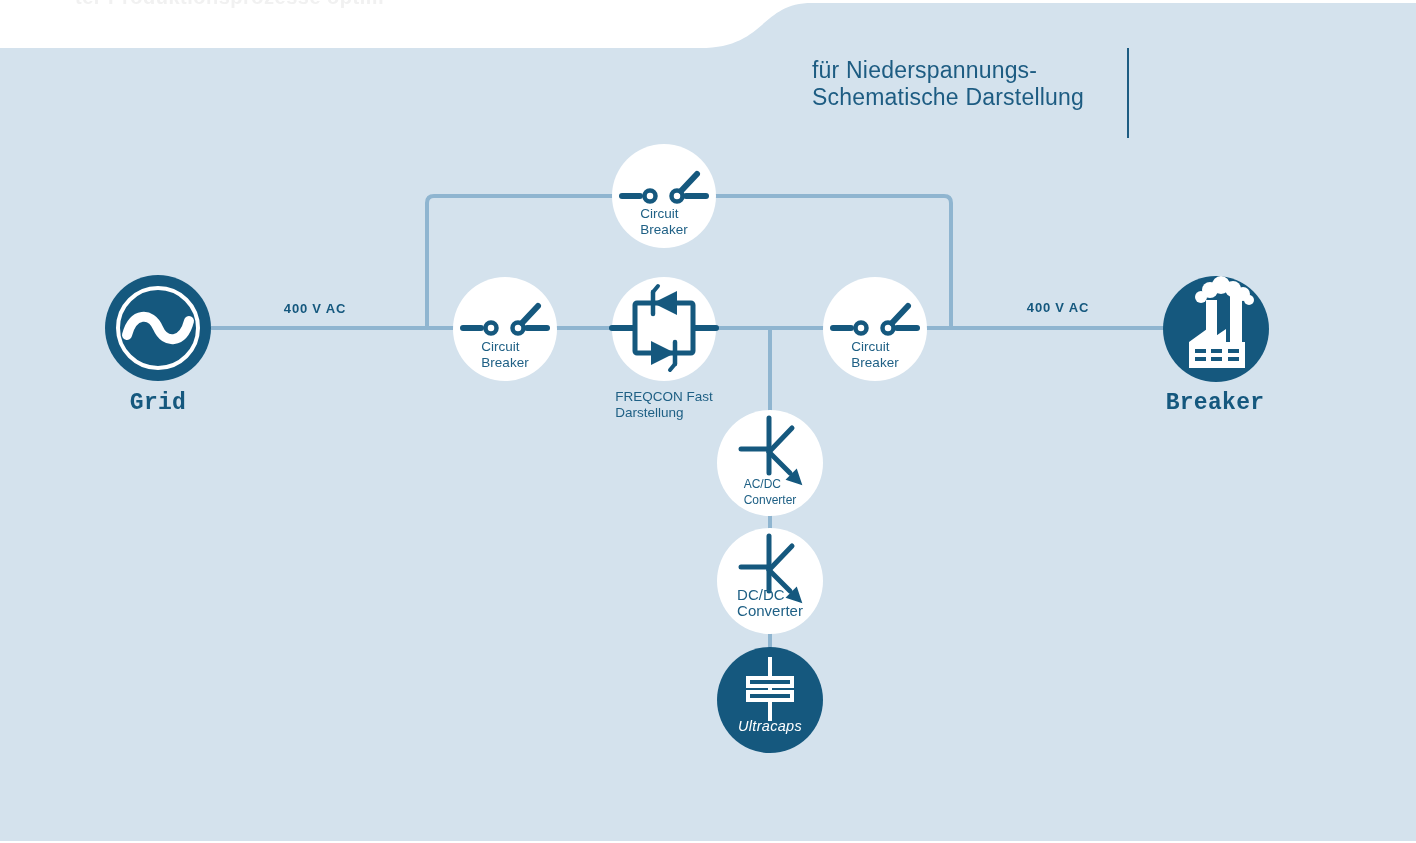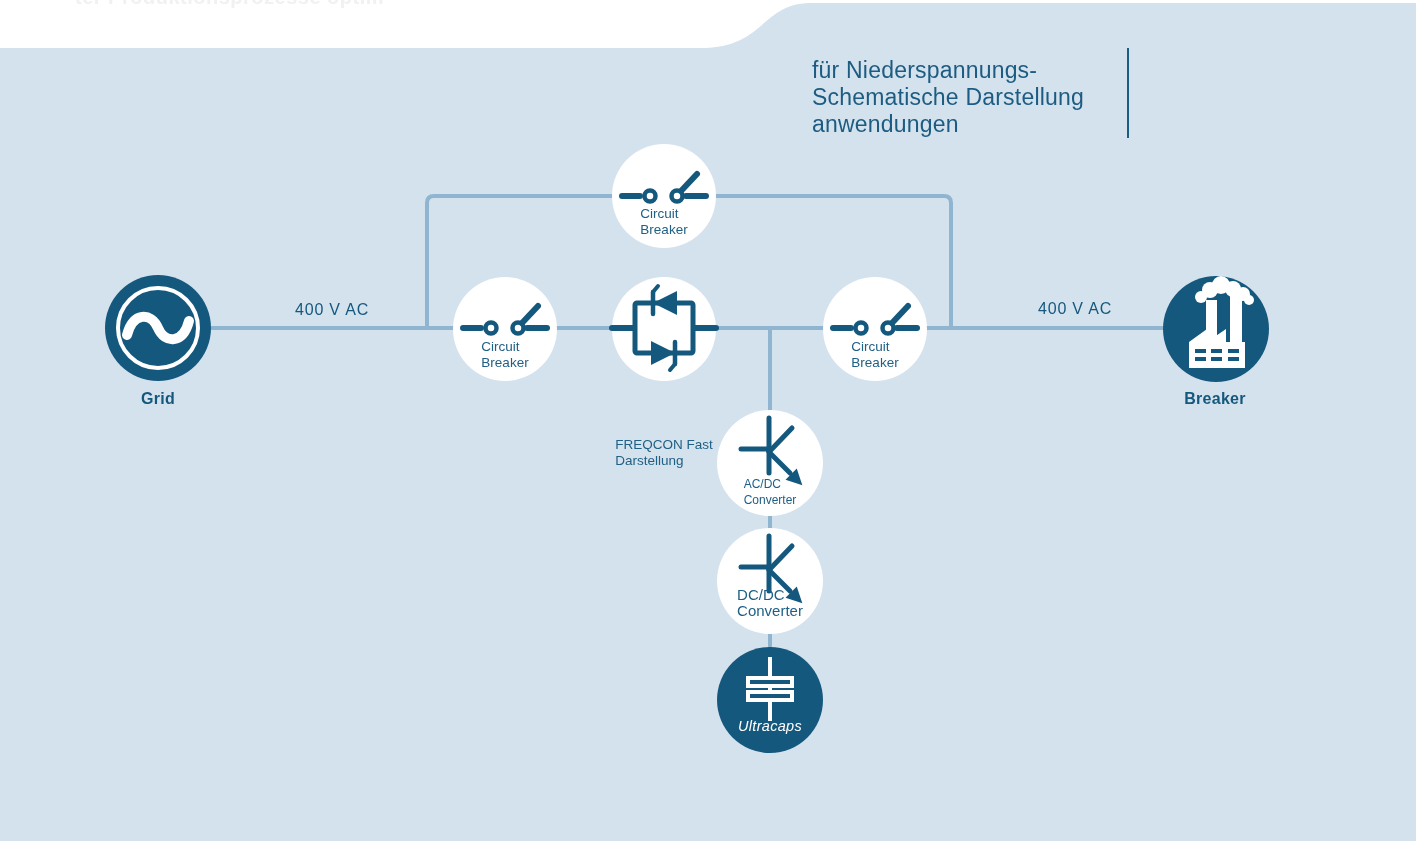--- a/index.html
+++ b/index.html
@@ -15,42 +15,41 @@
   .top-crop{position:absolute;left:75px;top:0;width:620px;height:8px;overflow:hidden;}
   .top-crop span{display:block;margin-top:-14px;font-size:20px;font-weight:700;color:#f1f1f1;letter-spacing:.5px;}
 
   .title-de{position:absolute;left:812px;top:57px;font-size:23px;line-height:27px;
     color:#1d5c82;font-weight:500;letter-spacing:.2px;}
   .title-divider{position:absolute;left:1127px;top:48px;width:2px;height:90px;background:#1d5c82;}
   .title-en{position:absolute;left:1158px;top:57px;font-size:23px;line-height:27px;
     color:#27648a;font-style:italic;font-weight:500;letter-spacing:.2px;}
 
   .lbl{position:absolute;transform:translateX(-50%);text-align:left;color:#15587e;white-space:nowrap;}
-  .voltage{font-size:16px;font-weight:400;letter-spacing:.8px;margin-left:17px;}
-  .node-name{font-size:16px;font-weight:600;letter-spacing:.3px;}
+  .voltage{font-size:13px;font-weight:700;letter-spacing:.8px;}
+  .node-name{font-size:23px;font-weight:600;letter-spacing:.3px;font-family:Liberation Mono, monospace;}
   .small-label{font-size:13.5px;line-height:15.5px;color:#1f6085;font-weight:400;}
   .white-label{font-size:14.5px;color:#ffffff;letter-spacing:.3px;font-style:italic;}
 </style>
 </head>
 <body>
 
 <div class="stage">
 
   <svg class="hdr-svg" width="1416" height="50" viewBox="0 0 1416 50">
     <path d="M0,0 H1416 V3 H812 C760,3 766,48 700,48 H0 Z" fill="#ffffff"></path>
   </svg>
 
   <div class="top-crop">
     <span>ter Produktionsprozesse optim</span>
   </div>
 
   <div class="title-de">
     <div>für Niederspannungs-</div>
     <div>Schematische Darstellung</div>
-    <div>anwendungen</div>
   </div>
   <div class="title-divider"></div>
 
   <svg class="diagram-svg" width="1416" height="843" viewBox="0 0 1416 843">
 
     <g stroke="#8fb5d0" stroke-width="4" fill="none">
       <line x1="211" y1="328" x2="1164" y2="328"></line>
       <path d="M427,328 V203 Q427,196 434,196 H944 Q951,196 951,203 V328"></path>
       <line x1="770" y1="328" x2="770" y2="702"></line>
     </g>
@@ -167,21 +166,21 @@
   </div>
   <div class="lbl small-label" style="left:505px;top:339px;">
     <div>Circuit</div>
     <div>Breaker</div>
   </div>
   <div class="lbl small-label" style="left:875px;top:339px;">
     <div>Circuit</div>
     <div>Breaker</div>
   </div>
 
-  <div class="lbl small-label" style="left:664px;top:389px;margin-top:48px;">
+  <div class="lbl small-label" style="left:664px;top:389px;">
     <div>FREQCON Fast</div>
     <div>Darstellung</div>
   </div>
 
   <div class="lbl small-label" style="left:770px;top:477px;font-size:12px;">
     <div>AC/DC</div>
     <div>Converter</div>
   </div>
   <div class="lbl small-label" style="left:770px;top:587px;font-size:15px;">
     <div>DC/DC</div>

